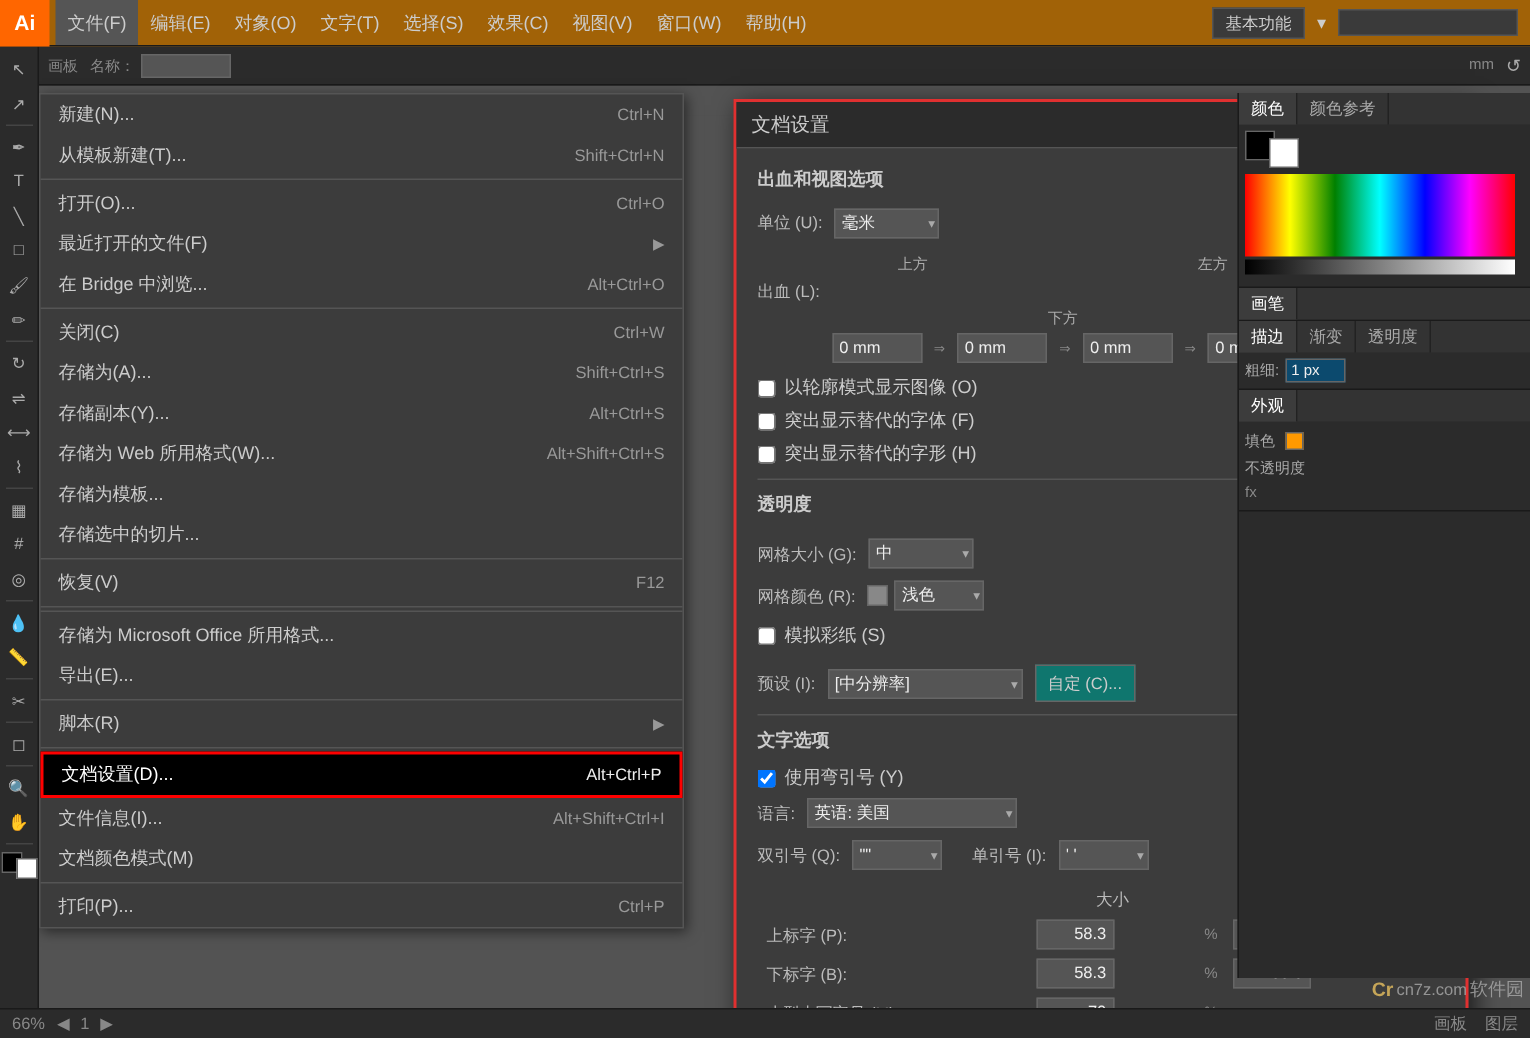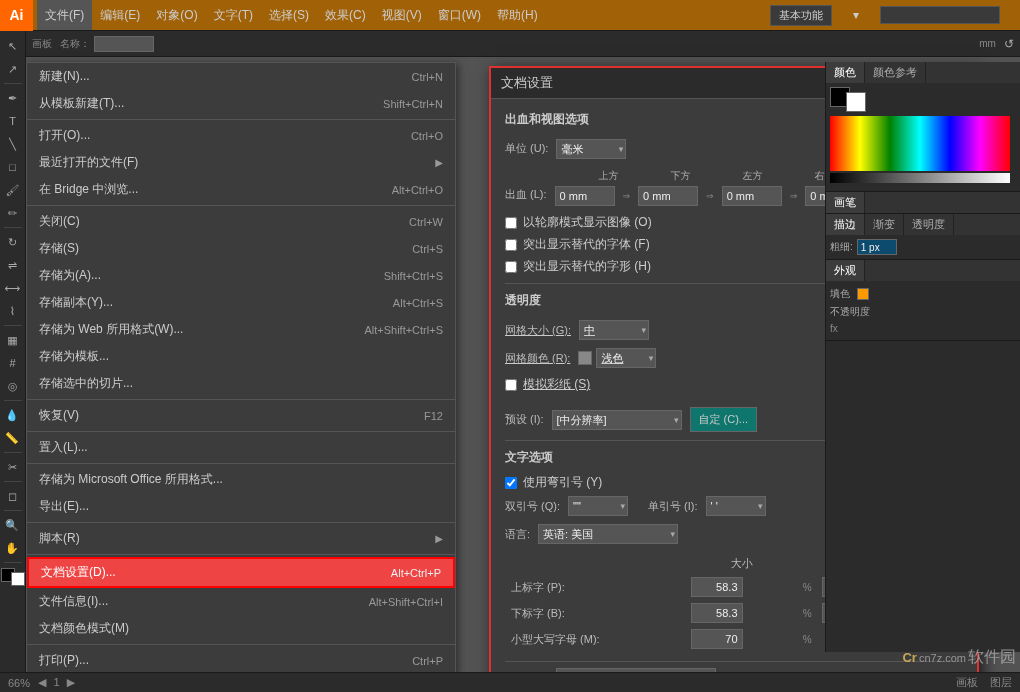--- a/index.html
+++ b/index.html
@@ -17,21 +17,21 @@
       font-weight: bold; color: white; font-size: 14px; flex-shrink: 0;
     }
     .menu-items { display: flex; align-items: center; height: 100%; margin-left: 4px; flex: 1; }
     .menu-item {
       padding: 0 8px; height: 100%; display: flex; align-items: center;
       cursor: pointer; font-size: 12px; color: #ccc; white-space: nowrap;
     }
     .menu-item:hover, .menu-item.active { background: #4a4a4a; }
     .menu-item.active { background: #555; }
 
-    .menu-right { display: flex; align-items: center; margin-right: 20px; gap: 21px; }
+    .menu-right { display: flex; align-items: center; margin-right: 8px; gap: 8px; }
     .workspace-btn {
       background: #3a3a3a; border: 1px solid #555; padding: 2px 8px;
       color: #ccc; font-size: 11px; cursor: pointer;
     }
     .search-box {
       background: #3a3a3a; border: 1px solid #555; padding: 2px 6px;
       color: #ccc; font-size: 11px; width: 120px;
     }
 
     
@@ -70,21 +70,21 @@
       position: absolute; top: 31px; left: 0; width: 430px;
       background: #3c3c3c; border: 1px solid #555; box-shadow: 2px 2px 8px rgba(0,0,0,0.5);
       z-index: 200;
     }
     .dropdown-item {
       display: flex; align-items: center; justify-content: space-between;
       padding: 5px 12px; cursor: pointer; color: #ccc; font-size: 12px;
       min-height: 24px;
     }
     .dropdown-item.highlighted {
-      background: #ef4444; color: #fff;
+      background: #000000; color: #fff;
       border: 2px solid #ff0000;
     }
     .dropdown-item .item-left { display: flex; align-items: center; gap: 4px; }
     .dropdown-item .shortcut { color: #999; font-size: 11px; }
     .dropdown-item.highlighted .shortcut { color: #eee; }
     .dropdown-separator { height: 1px; background: #555; margin: 2px 0; }
     .submenu-arrow { font-size: 10px; color: #999; }
     .dialog {
       position: absolute; top: 35px; left: 463px; width: 490px;
       background: #3c3c3c; border: 2px solid #e03030;
@@ -261,24 +261,20 @@
       <div class="dropdown-item">
         <span class="item-left">在 Bridge 中浏览...</span>
         <span class="shortcut">Alt+Ctrl+O</span>
       </div>
       <div class="dropdown-separator"></div>
       <div class="dropdown-item">
         <span class="item-left">关闭(C)</span>
         <span class="shortcut">Ctrl+W</span>
       </div>
       <div class="dropdown-item">
-        <span class="item-left">存储(S)</span>
-        <span class="shortcut">Ctrl+S</span>
-      </div>
-      <div class="dropdown-item">
         <span class="item-left">存储为(A)...</span>
         <span class="shortcut">Shift+Ctrl+S</span>
       </div>
       <div class="dropdown-item">
         <span class="item-left">存储副本(Y)...</span>
         <span class="shortcut">Alt+Ctrl+S</span>
       </div>
       <div class="dropdown-item">
         <span class="item-left">存储为 Web 所用格式(W)...</span>
         <span class="shortcut">Alt+Shift+Ctrl+S</span>
@@ -290,24 +286,20 @@
       <div class="dropdown-item">
         <span class="item-left">存储选中的切片...</span>
         <span class="shortcut"></span>
       </div>
       <div class="dropdown-separator"></div>
       <div class="dropdown-item">
         <span class="item-left">恢复(V)</span>
         <span class="shortcut">F12</span>
       </div>
       <div class="dropdown-separator"></div>
-      <div class="dropdown-item">
-        <span class="item-left">置入(L)...</span>
-        <span class="shortcut"></span>
-      </div>
       <div class="dropdown-separator"></div>
       <div class="dropdown-item">
         <span class="item-left">存储为 Microsoft Office 所用格式...</span>
         <span class="shortcut"></span>
       </div>
       <div class="dropdown-item">
         <span class="item-left">导出(E)...</span>
         <span class="shortcut"></span>
       </div>
       <div class="dropdown-separator"></div>
@@ -352,23 +344,23 @@
             <option>毫米</option>
           </select>
         </div>
         <button class="btn" style="margin-left:auto;">编辑画板(D)</button>
       </div>
 
       <div style="margin-bottom:8px;">
         <div style="display:flex;align-items:flex-start;gap:8px;">
           <span class="form-label" style="margin-top:18px;white-space:nowrap;">出血 (L):</span>
           <div style="display:flex;flex-direction:column;gap:3px;">
-            <div style="display:flex;gap:4px;margin-left:20px;">
+            <div style="display:flex;gap:32px;margin-left:20px;">
               <span style="font-size:10px;color:#aaa;width:68px;text-align:center;">上方</span>
-              <span style="font-size:10px;color:#aaa;width:68px;text-align:center;">下方</span>
+              <span style="font-size:10px;color:#aaa;width:68px;text-align:center;margin-top:36px;">下方</span>
               <span style="font-size:10px;color:#aaa;width:68px;text-align:center;">左方</span>
               <span style="font-size:10px;color:#aaa;width:68px;text-align:center;">右方</span>
             </div>
             <div style="display:flex;gap:8px;align-items:center;">
               <input class="form-input small" value="0 mm" type="text" style="">
               <span style="font-size:9px;color:#888;">⇒</span>
               <input class="form-input small" value="0 mm" type="text" style="">
               <span style="font-size:9px;color:#888;">⇒</span>
               <input class="form-input small" value="0 mm" type="text" style="">
               <span style="font-size:9px;color:#888;">⇒</span>
@@ -389,21 +381,21 @@
       </div>
       <div class="checkbox-row">
         <input type="checkbox" style="">
         <span>突出显示替代的字形 (H)</span>
       </div>
 
       <div class="divider"></div>
 
       <div class="section-label">透明度</div>
 
-      <div style="display:flex;gap:28px;align-items:center;text-decoration:underline;">
+      <div style="display:flex;gap:28px;align-items:flex-end;">
         <div style="flex:1;">
           <div class="form-row">
             <span class="form-label">网格大小 (G):</span>
             <div class="select-wrapper">
               <select class="form-select" style="width:70px;">
                 <option>中</option>
               </select>
             </div>
           </div>
           <div class="form-row">
@@ -444,39 +436,39 @@
       <div class="divider"></div>
 
       <div class="section-label">文字选项</div>
 
       <div class="checkbox-row">
         <input type="checkbox" checked="" style="">
         <span>使用弯引号 (Y)</span>
       </div>
 
       <div class="form-row">
+        <span class="form-label">语言:</span>
+        <div class="select-wrapper">
+          <select class="form-select" style="width:140px;">
+            <option>英语: 美国</option>
+          </select>
+        </div>
+      </div>
+
+      <div class="form-row">
         <span class="form-label">双引号 (Q):</span>
         <div class="select-wrapper">
           <select class="form-select" style="width:60px;">
             <option>""</option>
           </select>
         </div>
         <span class="form-label" style="margin-left:12px;">单引号 (I):</span>
         <div class="select-wrapper">
           <select class="form-select" style="width:60px;">
             <option>' '</option>
-          </select>
-        </div>
-      </div>
-
-      <div class="form-row">
-        <span class="form-label">语言:</span>
-        <div class="select-wrapper">
-          <select class="form-select" style="width:140px;">
-            <option>英语: 美国</option>
           </select>
         </div>
       </div>
 
       <table class="superscript-table">
         <tbody>
             <tr>
           <td></td>
           <td style="text-align:center;font-size:11px;color:#bbb;">大小</td>
           <td style="width:12px;"></td>
@@ -592,14 +584,14 @@
   </span>
   <div class="bottom-bar-right">
     <span>画板</span>
     <span>图层</span>
   </div>
 </div>
 
 <div class="watermark">
   <span style="font-weight:bold;font-size:13px;color:#e8c060;">Cr</span>
   <span>cn7z.com</span>
-  <span style="font-size:16px;">软件园</span>
+  <span style="font-size:12px;">软件园</span>
 </div>
 
 </body></html>

